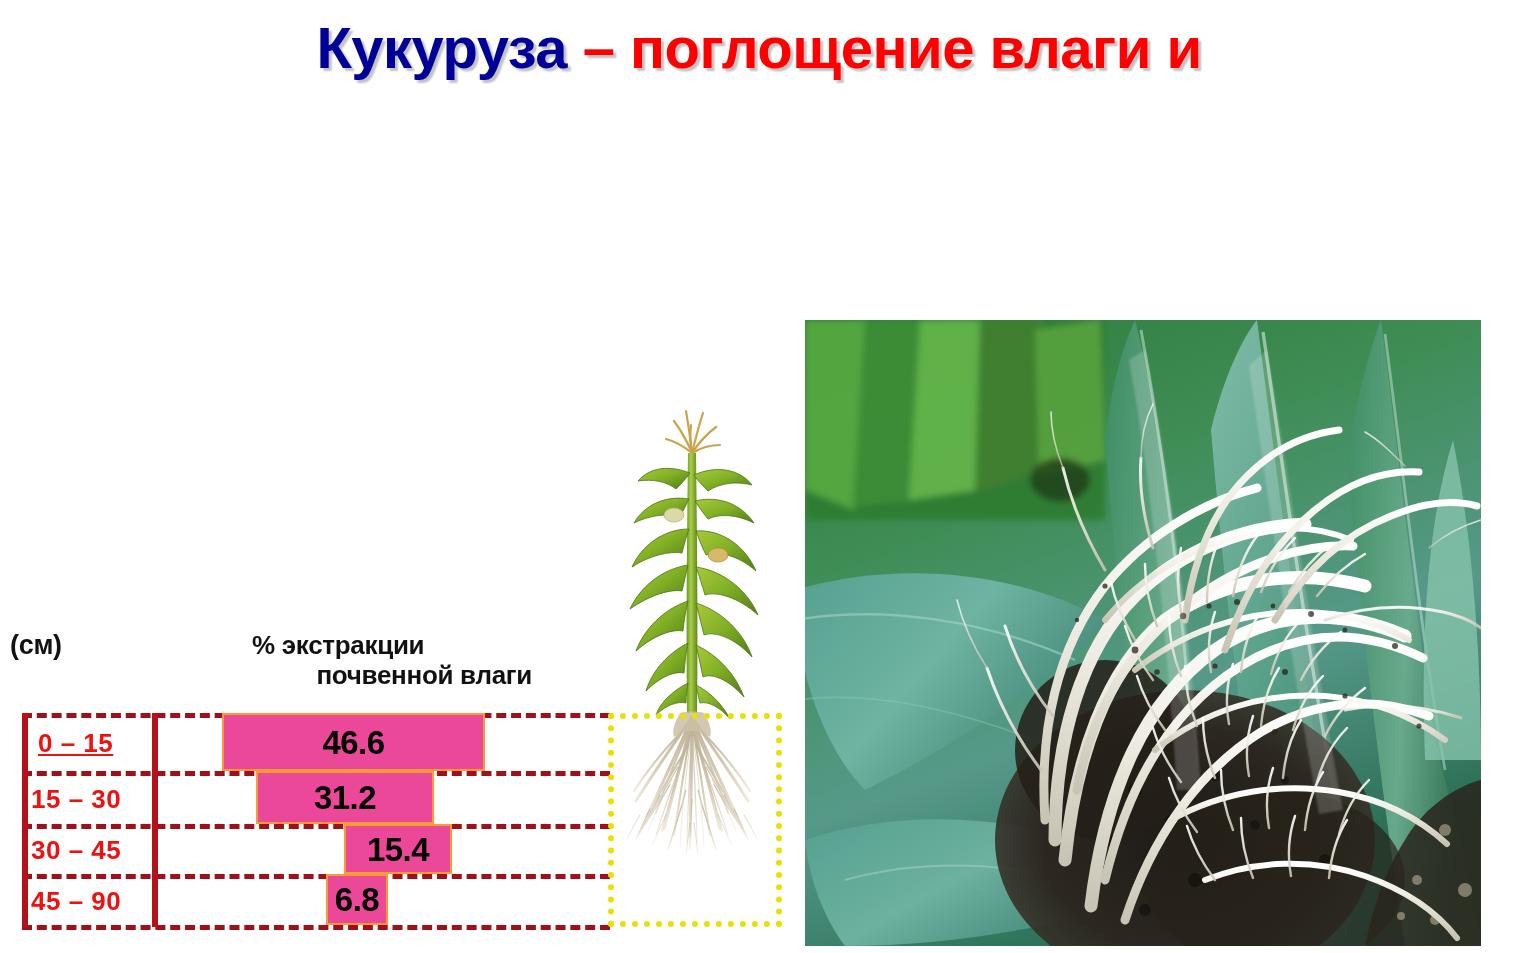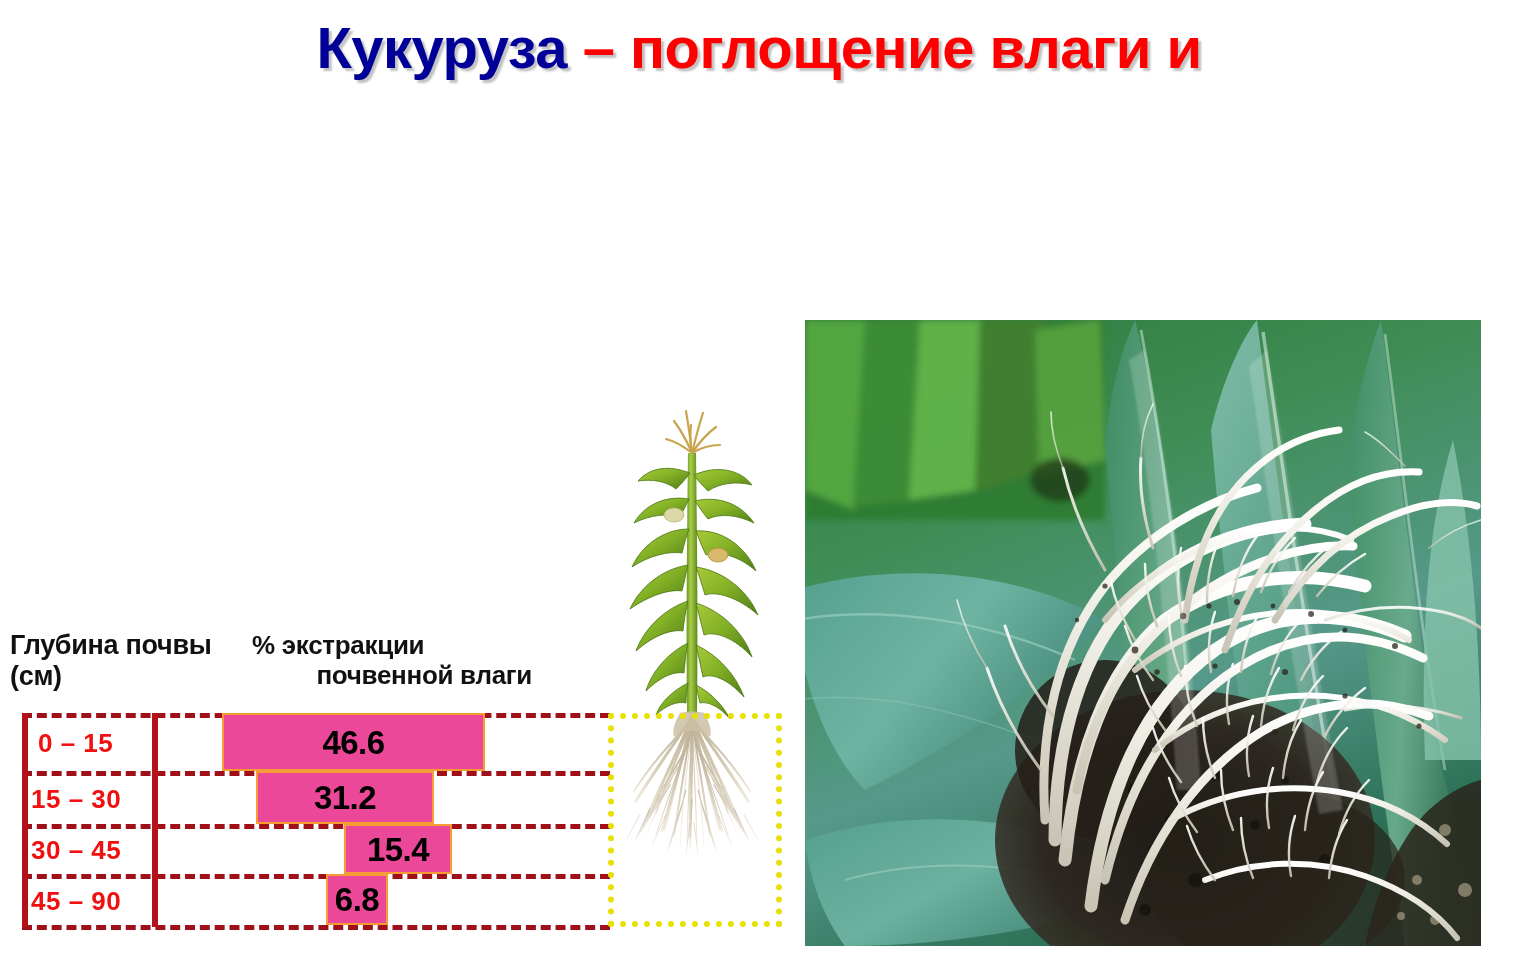--- a/index.html
+++ b/index.html
@@ -151,41 +151,40 @@
 </head>
 <body>
 
 <div id="title-block">
   <span class="title-line"><span class="t-blue">Кукуруза</span><span class="t-red"> – поглощение влаги и</span></span>
 </div>
 
 <div id="chart-panel">
 
   <div id="chart-header-depth">
-    <span>Глубина почвы</span>
     <span class="unit">(см)</span>
   </div>
 
   <div id="chart-header-extraction">
     <span>% экстракции</span>
     <span class="l2">почвенной влаги</span>
   </div>
 
   <div id="plot-body">
 
     <div class="grid-line" style="top:2px;"></div>
     <div class="grid-line" style="top:60px;"></div>
     <div class="grid-line" style="top:113px;"></div>
     <div class="grid-line" style="top:163px;"></div>
     <div class="grid-line" style="top:214px;"></div>
 
     <div class="axis-bracket" style="left:22px;  top:2px; height:214px;"></div>
     <div class="axis-bracket" style="left:152px; top:2px; height:214px;"></div>
 
-    <div class="depth-label" style="left:38px;  top:17px;">0 – 15</div>
+    <div class="depth-label" style="left:38px;  top:17px;text-decoration:underline;">0 – 15</div>
     <div class="depth-label" style="left:31px;  top:73px;">15 – 30</div>
     <div class="depth-label" style="left:31px;  top:124px;">30 – 45</div>
     <div class="depth-label" style="left:31px;  top:175px;">45 – 90</div>
 
     <div class="bar" style="left:222px; top:2px;   width:263px; height:58px;">
       <span class="bar-value">46.6</span>
     </div>
     <div class="bar" style="left:256px; top:60px;  width:178px; height:53px;">
       <span class="bar-value">31.2</span>
     </div>

